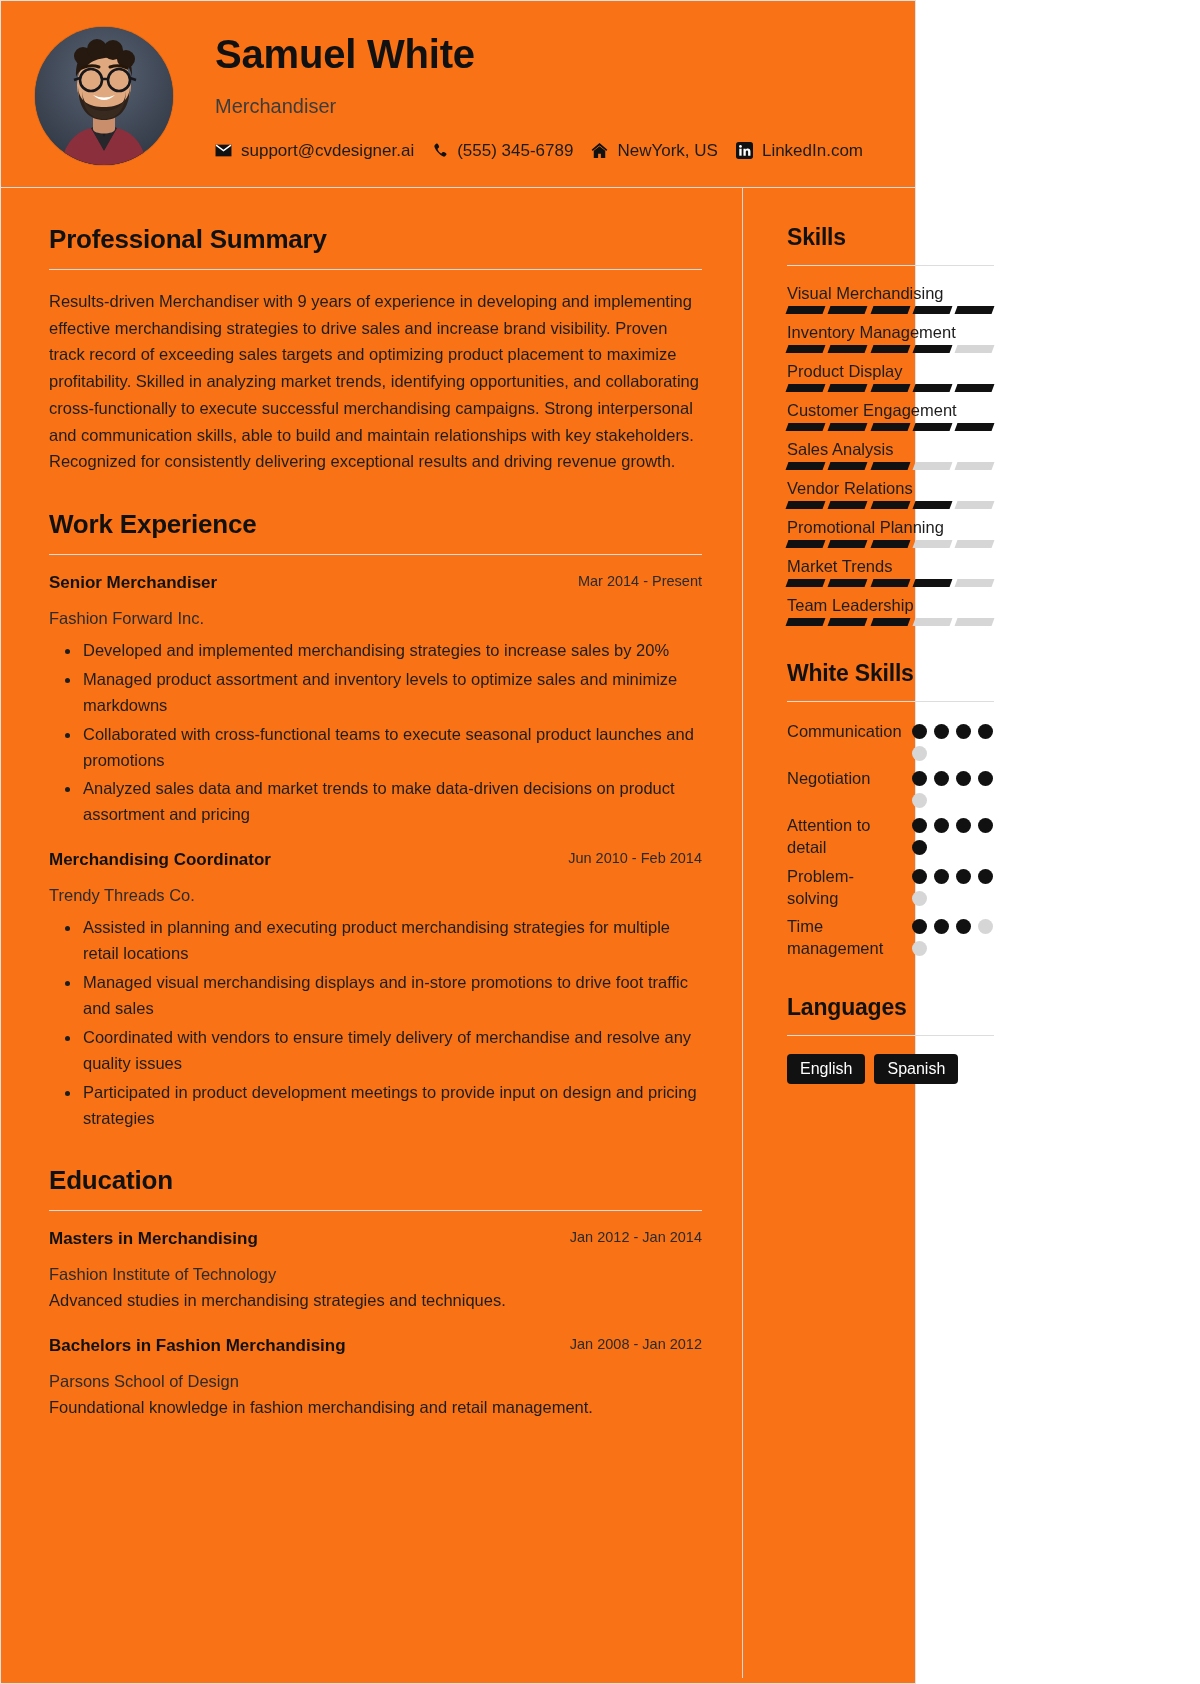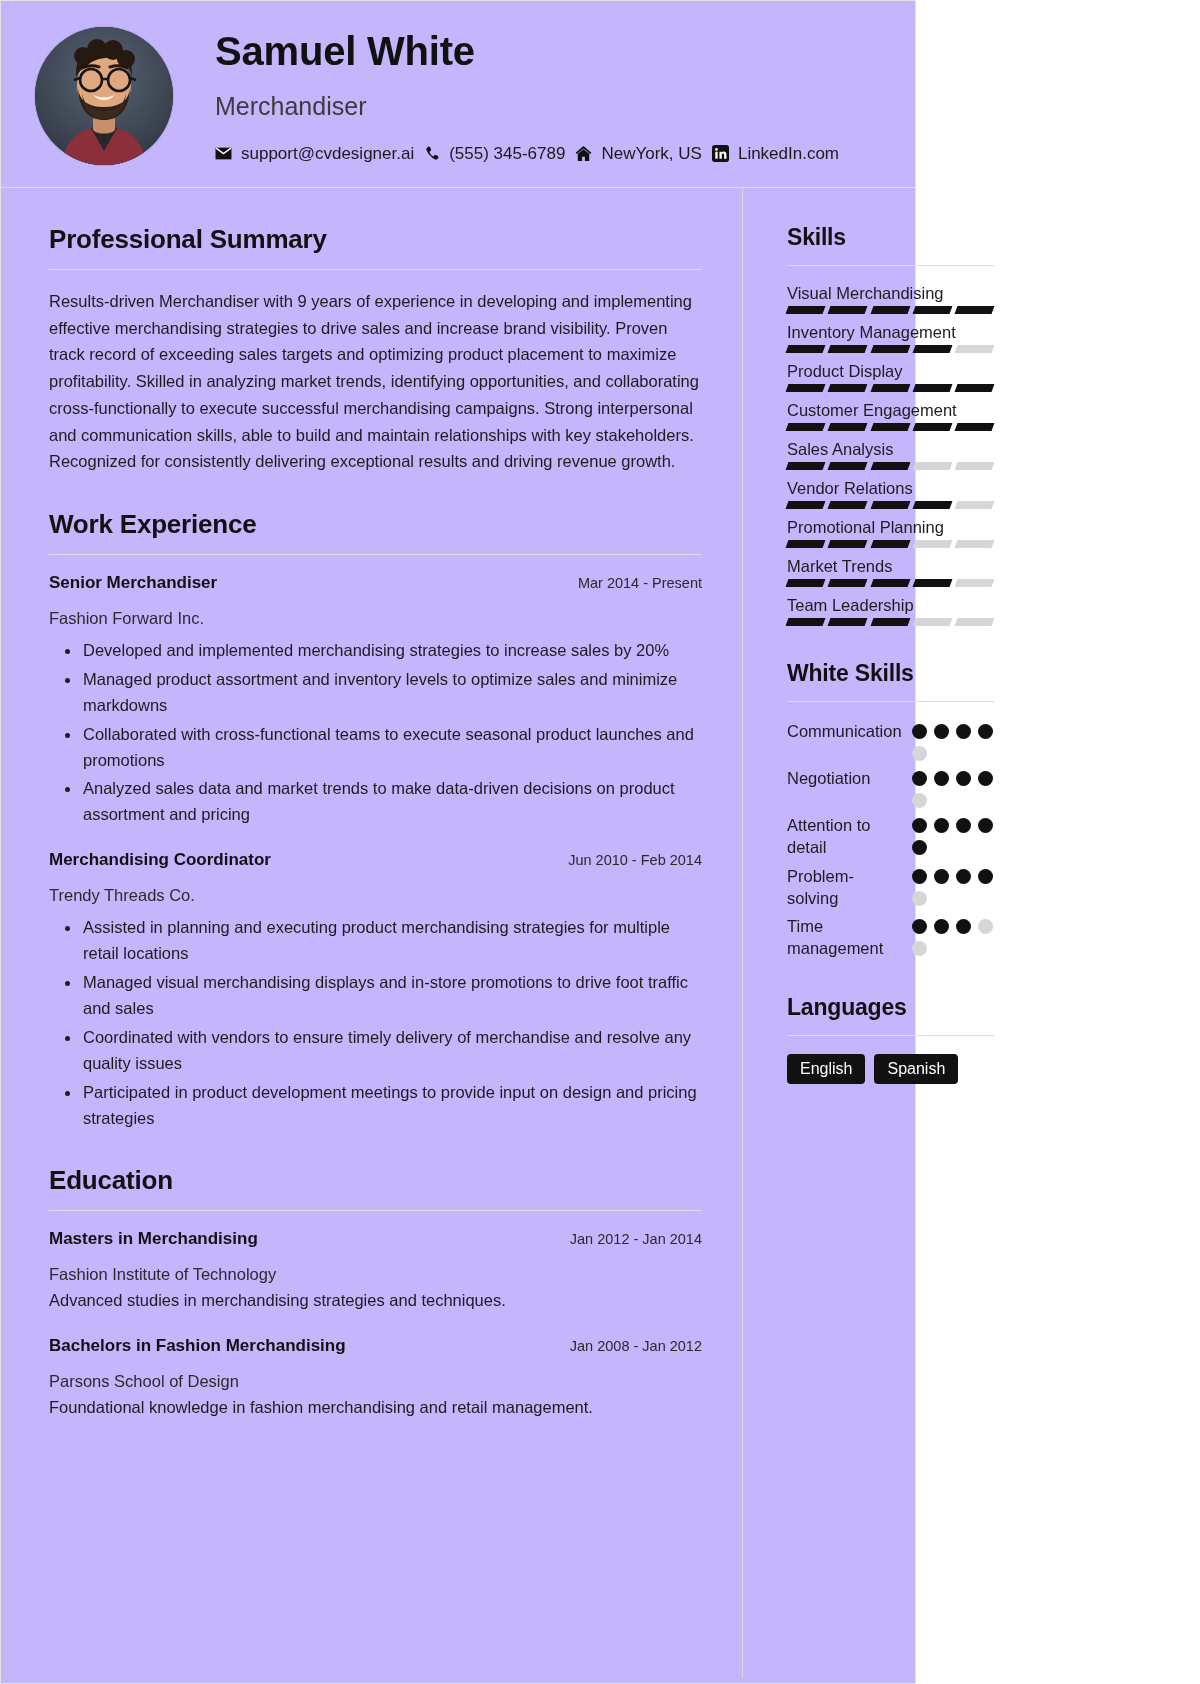--- a/index.html
+++ b/index.html
@@ -7,21 +7,21 @@
     width: 1200px;
     background: #ffffff;
     font-family: "Liberation Sans", sans-serif;
     color: #111111;
   }
   body { width: 1200px; }
 
   .page {
     width: 916px;
     min-height: 1684px;
-    background: #c4b5fd;
+    background: #f97316;
     position: relative;
     border: 1px solid #e2e2e2;
   }
 
   
   .header {
     display: flex;
     align-items: center;
     padding: 26px 34px 22px 34px;
     border-bottom: 1px solid #dcdcdc;
@@ -41,30 +41,30 @@
 
   .header-text { padding-left: 42px; flex: 1 1 auto; }
   .name {
     font-size: 40px;
     font-weight: 700;
     letter-spacing: -0.2px;
     line-height: 1.1;
     color: #111111;
   }
   .job-title {
-    font-size: 25px;
+    font-size: 20px;
     color: #3c3c3c;
     margin-top: 19px;
     font-weight: 400;
   }
   .contact-row {
     margin-top: 23px;
     display: flex;
     align-items: center;
-    gap: 10px;
+    gap: 18px;
     flex-wrap: wrap;
   }
   .contact-item {
     display: flex;
     align-items: center;
     gap: 9px;
     font-size: 17px;
     color: #1b1b1b;
   }
   .contact-item svg { display: block; }
@@ -105,21 +105,21 @@
     font-size: 16.5px;
     line-height: 1.62;
     color: #1d1d1d;
   }
 
   
   .entry { margin-bottom: 22px; }
   .entry-head {
     display: flex;
     justify-content: space-between;
-    align-items: center;
+    align-items: flex-start;
     gap: 16px;
   }
   .entry-role {
     font-size: 17px;
     font-weight: 700;
     color: #111111;
   }
   .entry-date {
     font-size: 14.5px;
     color: #2a2a2a;

